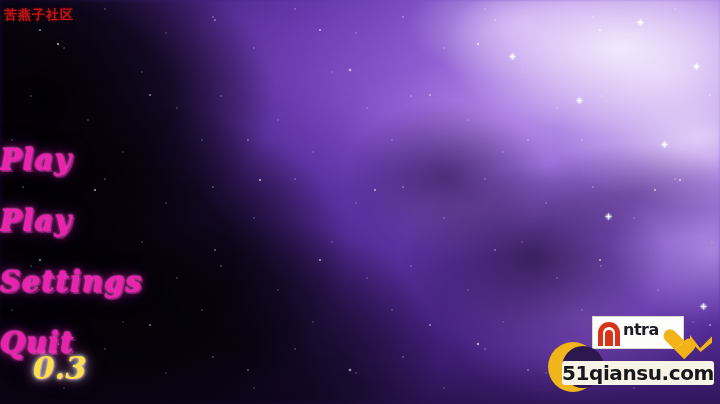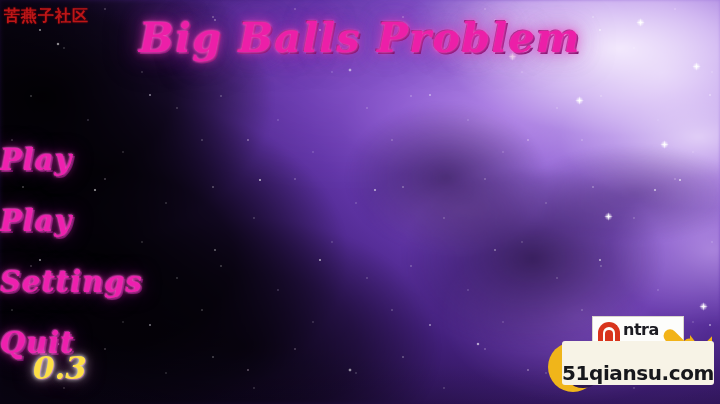--- a/index.html
+++ b/index.html
@@ -145,21 +145,21 @@
       0 0 11px rgba(255,255,255,.55),
       0 0 20px rgba(255,120,220,.5),
       1px 1px 0 #5d0d52;
     user-select:none;
   }
 
   
   #cn-watermark{
     position:absolute; left:4px; top:6px;
     font-family:"DejaVu Sans", sans-serif;
-    font-size:16px; font-weight:bold;
+    font-size:13px; font-weight:bold;
     letter-spacing:1px;
     color:#cc1818;
     text-shadow:0 0 2px rgba(200,0,0,.75);
     opacity:.92;
     user-select:none;
   }
 
   
   #watermark{
     position:absolute; right:6px; bottom:10px;
@@ -217,24 +217,24 @@
   }
   #wm-moon::after{
     content:""; position:absolute;
     left:14px; top:4px;
     width:42px; height:42px;
     border-radius:50%;
     background:#2d1750;
   }
   #wm-pill{
     position:absolute; left:20px; bottom:9px;
-    width:152px; height:44px;
+    width:152px; height:24px;
     background:#f7f3e6;
     border-radius:3px;
-    display:flex; align-items:flex-end; justify-content:center;
+    display:flex; align-items:center; justify-content:center;
   }
   #wm-url{
     font-family:"DejaVu Sans", sans-serif;
     font-size:20px; font-weight:bold;
     color:#17181c; letter-spacing:-.4px;
   }
 </style>
 </head>
 <body>
 
@@ -252,21 +252,20 @@
   <div class="sparkle" style="left:575px; top:96px;"></div>
   <div class="sparkle" style="left:660px; top:140px;"></div>
   <div class="sparkle" style="left:604px; top:212px;"></div>
   <div class="sparkle" style="left:699px; top:302px;"></div>
   <div class="sparkle" style="left:508px; top:52px;"></div>
 
   <div class="bg-layer" id="vignette"></div>
 
   <div id="cn-watermark">苦燕子社区</div>
 
-  <div id="title">Big Balls Problem</div>
 
   <div id="menu">
     <div class="menu-item">Play</div>
     <div class="menu-item">Play</div>
     <div class="menu-item">Settings</div>
     <div class="menu-item">Quit</div>
   </div>
 
   <div id="version">0.3</div>
 

